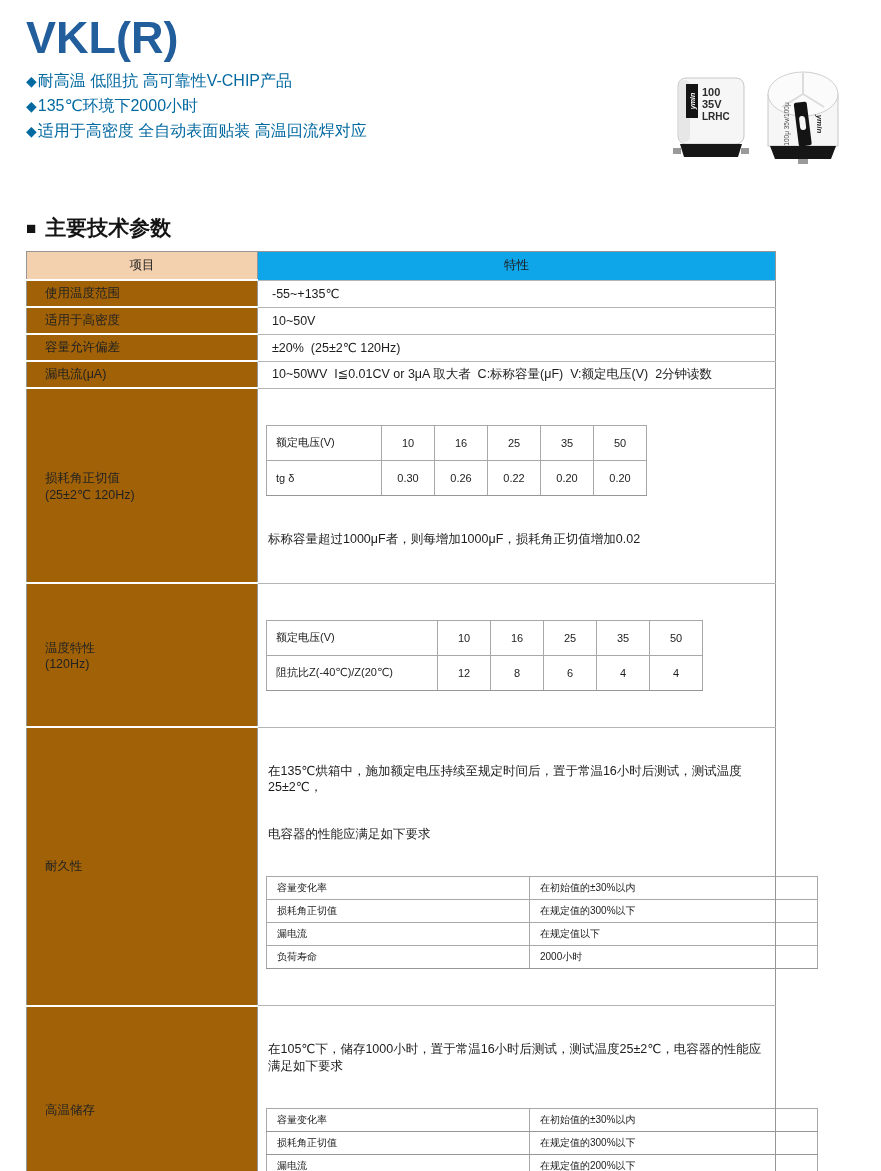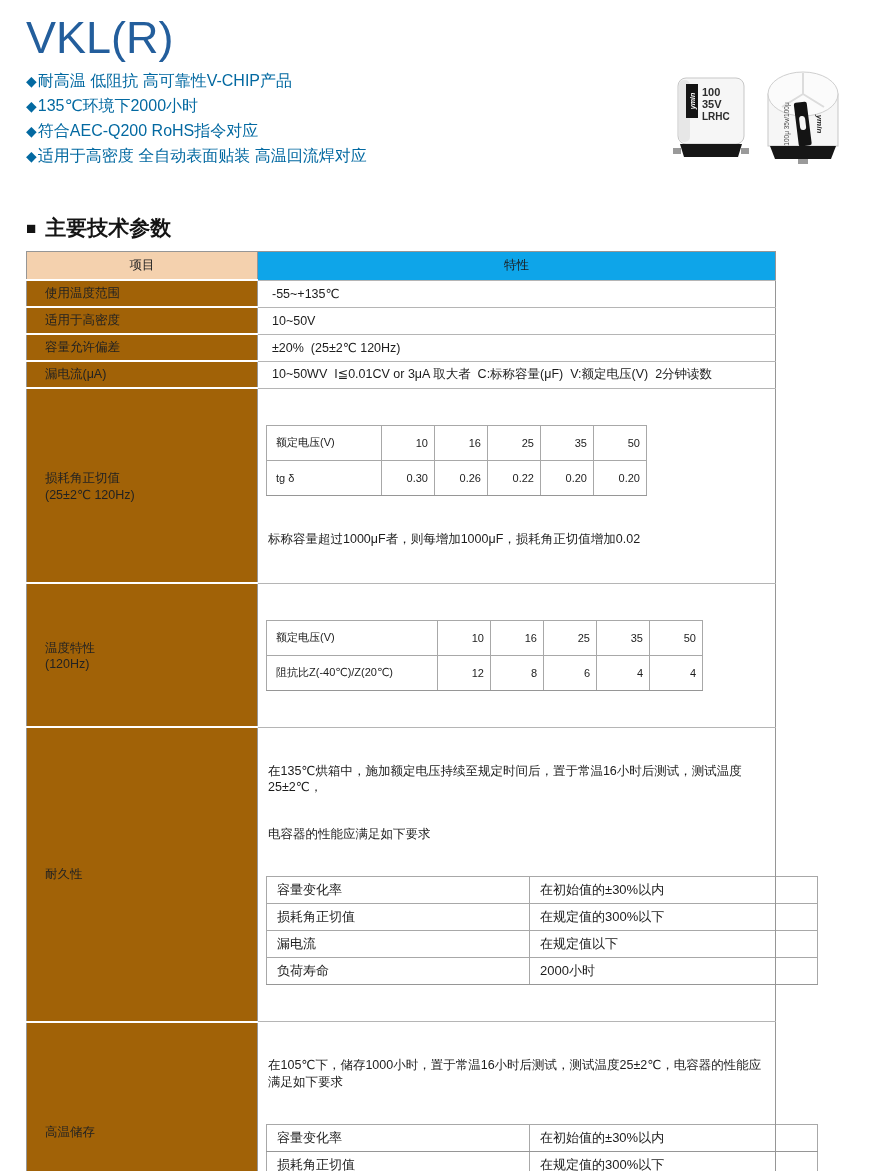--- a/index.html
+++ b/index.html
@@ -1,61 +1,60 @@
 <!DOCTYPE html>
 <html><head>
 <meta charset="utf-8">
 <style>
   html,body{margin:0;padding:0;background:#fff;}
   .page{width:881px;height:1171px;box-sizing:border-box;padding:14px 26px 8px;overflow:hidden;
         font-family:"Liberation Sans","DejaVu Sans",sans-serif;color:#1c1c1c;background:#fff;position:relative;}
   
   .top{display:flex;justify-content:space-between;align-items:flex-start;}
-  .title{font-size:45px;font-weight:400;color:#235e9c;margin:0 0 8px 0;letter-spacing:0;line-height:1.05;}
+  .title{font-size:45px;font-weight:700;color:#235e9c;margin:0 0 8px 0;letter-spacing:0;line-height:1.05;}
   .features{list-style:none;margin:0;padding:0;}
   .features li{font-size:16px;line-height:1.55;color:#0369a1;font-weight:500;}
   .diamond{margin-right:1px;font-size:14px;}
   .photos{margin-top:44px;margin-right:2px;}
   
   h2.sec{font-size:21px;font-weight:700;color:#141414;margin:24px 0 9px 0;display:flex;align-items:center;gap:9px;}
   h2.sec .sq{font-size:17px;line-height:1;}
   
   table.tech{border-collapse:collapse;width:750px;font-size:12.5px;border:1px solid #969696;table-layout:fixed;}
   table.tech td{vertical-align:middle;}
   table.tech td.lab{background:#a16207;width:220px;padding:4px 8px 4px 18px;border-bottom:2px solid #fff;
                     border-right:1px solid #969696;color:#222;}
   table.tech td.val{padding:4px 8px 4px 14px;border-bottom:1px solid #b5b5b5;white-space:pre-wrap;}
   table.tech tr.hdr td{text-align:center;background:#f4d1ae;padding:5px;}
   table.tech tr.hdr td.val{background:#0ea5e9;border-bottom:1px solid #b5b5b5;}
   table.tech tr:last-child td{border-bottom:1px solid #969696;}
   table.tech td.cx{padding:6px 8px 6px 8px;}
   table.mini{border-collapse:collapse;margin:2px 0 2px 0;font-size:11px;}
-  table.mini td{border:1px solid #a8a8a8;background:#fff;text-align:right;padding:11px 6px;}
+  table.mini td{border:1px solid #a8a8a8;background:#fff;text-align:center;padding:11px 6px;}
   table.mini td.ml{text-align:left;padding:3px 9px;width:96px;}
   table.mini.t2 td.ml{width:152px;}
   table.mini td.num{width:40px;}
   .note{padding:5px 0 1px 2px;}
   .intro{padding:1px 0 1px 2px;line-height:1.35;}
-  table.inner{border-collapse:collapse;margin:4px 0 2px 0;width:552px;font-size:13px;}
+  table.inner{border-collapse:collapse;margin:4px 0 2px 0;width:552px;font-size:10px;}
   table.inner td{border:1px solid #a8a8a8;background:#fff;padding:4px 10px;}
   table.inner td.c1{width:242px;}
   svg text{font-family:"Liberation Sans","DejaVu Sans",sans-serif;}
 </style>
 </head>
 <body>
 
 <div class="page">
 
   <div class="top">
     <div>
       <h1 class="title">VKL(R)</h1>
       <ul class="features">
         <li><span class="diamond">◆</span><span>耐高温 低阻抗 高可靠性V-CHIP产品</span></li>
         <li><span class="diamond">◆</span><span>135℃环境下2000小时</span></li>
-        <li><span class="diamond">◆</span><span>符合AEC-Q200  RoHS指令对应</span></li>
         <li><span class="diamond">◆</span><span>适用于高密度 全自动表面贴装 高温回流焊对应</span></li>
       </ul>
     </div>
     <div class="photos">
       <svg width="185" height="128" viewBox="0 0 185 128">
 
         <g>
           <rect x="10" y="20" width="66" height="66" rx="8" fill="#f6f6f6" stroke="#c7c7c7"></rect>
           <rect x="11" y="22" width="11" height="62" rx="5" fill="#e7e7e7"></rect>
           <rect x="18" y="26" width="12" height="34" fill="#141414"></rect>

